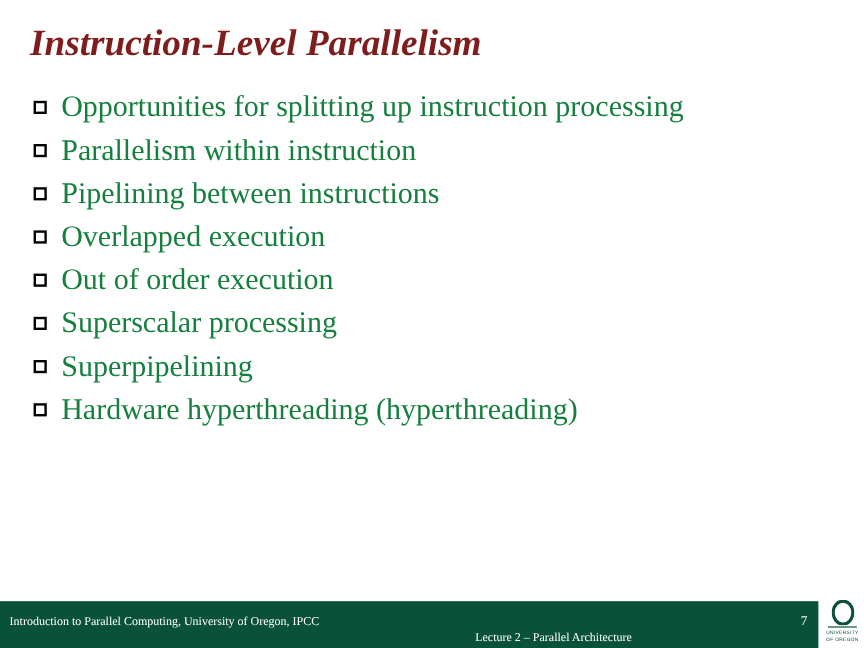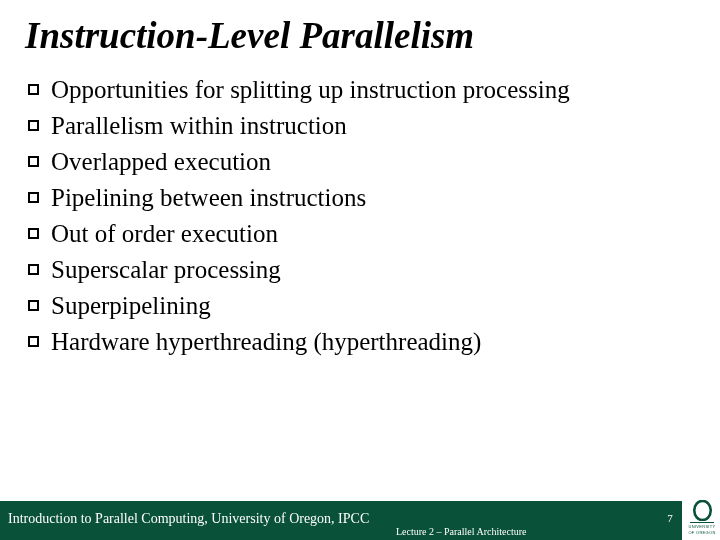--- a/index.html
+++ b/index.html
@@ -22,23 +22,23 @@
 
   
   .slide-title {
     position: absolute;
     left: 25px;
     top: 18px;
     width: 670px;
     font-family: "Liberation Serif", "DejaVu Serif", serif;
     font-weight: bold;
     font-style: italic;
-    font-size: 37px;
+    font-size: 31px;
     line-height: 36px;
-    color: #000000;
+    color: #7f1d1d;
     letter-spacing: 0px;
     white-space: nowrap;
   }
 
   
   .bullet-list {
     position: absolute;
     left: 28px;
     top: 72px;
     width: 680px;
@@ -60,39 +60,39 @@
     border: 2px solid #000000;
     background: transparent;
     margin-top: 12px;
     margin-right: 12px;
   }
   .bullet-text {
     flex: 1 1 auto;
     font-family: "Liberation Serif", "DejaVu Serif", serif;
     font-size: 25px;
     line-height: 36px;
-    color: #000000;
+    color: #15803d;
     white-space: nowrap;
   }
 
   
   .footer-bar {
     position: absolute;
     left: 0;
     top: 501px;
     width: 682px;
     height: 39px;
     background: #0a513a;
   }
   .footer-left {
     position: absolute;
     left: 8px;
     top: 11px;
     font-family: "Liberation Serif", "DejaVu Serif", serif;
-    font-size: 14px;
+    font-size: 10px;
     line-height: 13px;
     color: #ffffff;
     white-space: nowrap;
   }
   .footer-center {
     position: absolute;
     left: 396px;
     top: 11px;
     font-family: "Liberation Serif", "DejaVu Serif", serif;
     font-size: 10px;
@@ -161,25 +161,25 @@
     <li class="bullet-item">
       <span class="bullet-marker"></span>
       <span class="bullet-text">Opportunities for splitting up instruction processing</span>
     </li>
     <li class="bullet-item">
       <span class="bullet-marker"></span>
       <span class="bullet-text">Parallelism within instruction</span>
     </li>
     <li class="bullet-item">
       <span class="bullet-marker"></span>
+      <span class="bullet-text">Pipelining between instructions</span>
+    </li>
+    <li class="bullet-item">
+      <span class="bullet-marker"></span>
       <span class="bullet-text">Overlapped execution</span>
-    </li>
-    <li class="bullet-item">
-      <span class="bullet-marker"></span>
-      <span class="bullet-text">Pipelining between instructions</span>
     </li>
     <li class="bullet-item">
       <span class="bullet-marker"></span>
       <span class="bullet-text">Out of order execution</span>
     </li>
     <li class="bullet-item">
       <span class="bullet-marker"></span>
       <span class="bullet-text">Superscalar processing</span>
     </li>
     <li class="bullet-item">

